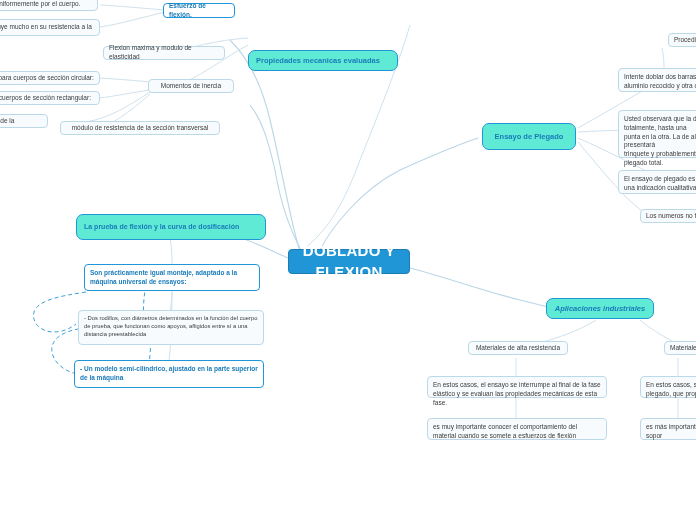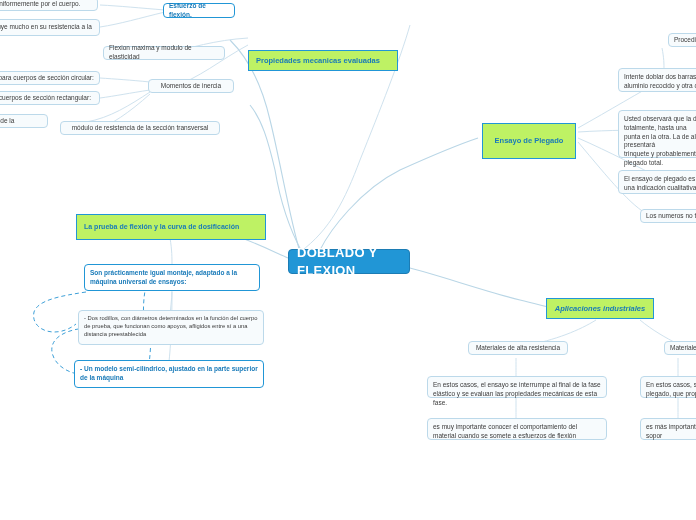--- a/index.html
+++ b/index.html
@@ -24,32 +24,32 @@
     line-height:1.35;
     padding:4px 5px;
     white-space:pre-line;
   }
   
   .root{
     background:#2196d6;
     border:1px solid #1c7cb4;
     border-radius:4px;
     color:#ffffff;
-    font-size:13px;
+    font-size:15px;
     font-weight:bold;
     letter-spacing:.3px;
     display:flex;align-items:center;justify-content:center;
-    text-align:left;
+    text-align:center;
     padding:6px 8px;
   }
   
   .branch{
-    background:#bef264;
+    background:#5eead4;
     border:1.4px solid #2196d6;
-    border-radius:0;
+    border-radius:7px;
     color:#1a7bb9;
     font-size:7.5px;
     font-weight:bold;
     display:flex;align-items:center;
     padding:5px 7px;
     line-height:1.3;
   }
   .sub{
     background:#ffffff;
     border:1px solid #2196d6;
@@ -110,21 +110,21 @@
     <path d="M516 358 C516 368 516 374 516 378" fill="none" stroke="#cfe2ee" stroke-width="1"></path>
     <path d="M516 396 C516 408 516 414 516 418" fill="none" stroke="#cfe2ee" stroke-width="1"></path>
     <path d="M678 358 C678 366 678 372 678 378" fill="none" stroke="#cfe2ee" stroke-width="1"></path>
     <path d="M678 396 C678 408 678 414 678 418" fill="none" stroke="#cfe2ee" stroke-width="1"></path>
   </svg>
 
   <div class="node root" style="left:288px;top:249px;width:122px;height:25px;">DOBLADO Y FLEXION</div>
 
   <div class="node branch" style="left:248px;top:50px;width:150px;height:21px;">Propiedades mecanicas evaluadas</div>
 
-  <div class="node branch" style="left:482px;top:123px;width:94px;height:36px;justify-content:center;">Ensayo de Plegado</div>
+  <div class="node branch" style="left:482px;top:123px;width:94px;height:27px;justify-content:center;">Ensayo de Plegado</div>
 
   <div class="node branch" style="left:546px;top:298px;width:108px;height:21px;justify-content:center;font-style:italic;">Aplicaciones industriales</div>
 
   <div class="node branch" style="left:76px;top:214px;width:190px;height:26px;font-size:7px;">La prueba de flexión y la curva de dosificación</div>
 
   <div class="node sub" style="left:163px;top:3px;width:72px;height:15px;display:flex;align-items:center;justify-content:center;">Esfuerzo de flexión.</div>
 
   <div class="node plain" style="left:-40px;top:-3px;width:138px;height:14px;display:flex;align-items:center;">distribuye uniformemente por el cuerpo.</div>
 
   <div class="node plain" style="left:-42px;top:19px;width:142px;height:17px;display:flex;align-items:center;">material influye mucho en su resistencia a la</div>

